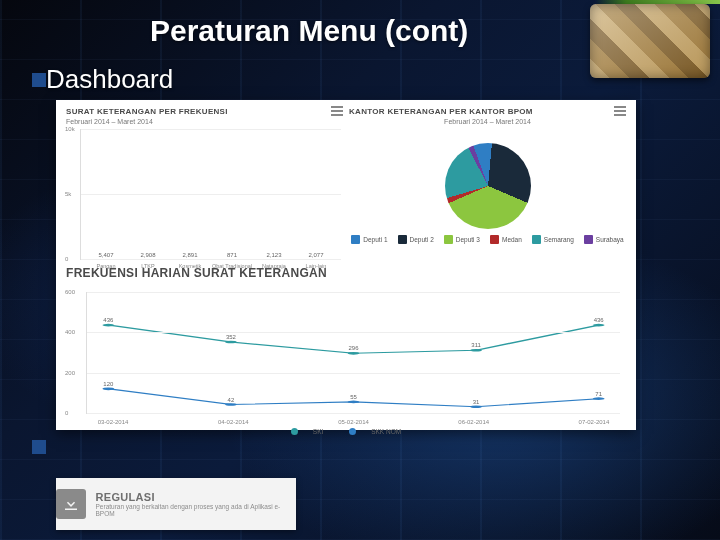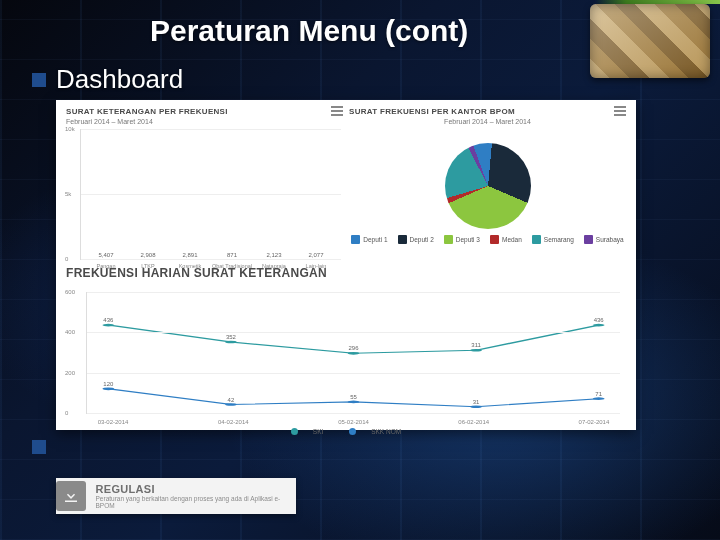--- a/index.html
+++ b/index.html
@@ -32,21 +32,21 @@
     position: absolute; top: 0; right: 0; width: 125px; height: 4px;
     background: linear-gradient(90deg, transparent, #3c7a1e 25%, #86c44a);
   }
   .title {
     position: absolute; top: 14px; left: 150px; width: 420px;
     font-size: 30px; font-weight: bold; color: #fff;
     text-shadow: 0 1px 3px rgba(0,0,0,0.6);
   }
   .bullet-row {
     position: absolute; left: 32px; right: 40px;
-    display: flex; align-items: center; gap: 10px;
+    display: flex; align-items: center; 
     font-size: 26px; color: #fff;
     text-shadow: 0 1px 3px rgba(0,0,0,0.6);
   }
   .bullet-row.b1 { top: 64px; }
   .bullet-row.b2 { top: 440px; }
   .square { width: 14px; height: 14px; background: #1f4c8d; flex: 0 0 14px; }
   .dash-panel {
     position: absolute; top: 100px; left: 56px; width: 580px; height: 330px;
     background: #fff; color: #333;
     box-shadow: 0 4px 12px rgba(0,0,0,0.5);
@@ -81,21 +81,21 @@
   .line-chart{position:relative;height:122px;border-left:1px solid #ddd;border-bottom:1px solid #ddd;margin-left:20px;margin-right:6px;}
   .line-chart .ytick{left:-22px;}
   .line-svg{position:absolute;inset:0;width:100%;height:100%;}
   .xticks{position:absolute;left:0;right:0;bottom:-12px;display:flex;justify-content:space-between;font-size:6px;color:#888;padding:0 2%;}
   .point-label{position:absolute;font-size:6px;color:#666;transform:translate(-50%,-140%);white-space:nowrap;}
   .line-legend{text-align:center;font-size:6.5px;color:#666;margin-top:14px;}
   .line-legend span{display:inline-flex;align-items:center;gap:3px;margin:0 6px;}
   .dot{width:7px;height:7px;border-radius:50%;}
   
   .reg-card{
-    position:absolute; top:478px; left:56px; width:240px; height:36px;
+    position:absolute; top:478px; left:56px; width:240px; height:52px;
     background:#f3f3f3; display:flex; align-items:center; gap:10px;
     padding:4px 0; box-shadow:0 2px 6px rgba(0,0,0,0.4);
   }
   .dl-icon{width:30px;height:30px;background:#8a8a8a;border-radius:3px;display:flex;align-items:center;justify-content:center;}
   .dl-icon svg{width:18px;height:18px;fill:#f3f3f3;}
   .reg-text .rt1{font-size:11px;font-weight:bold;color:#6f6f6f;letter-spacing:.3px;}
   .reg-text .rt2{font-size:6.5px;color:#8c8c8c;line-height:1.15;}
 </style>
 </head>
 <body>
@@ -166,21 +166,21 @@
               <div class="bar" style="height: 20.77%;">
                 <div class="bar-xlabel">Lain-lain</div>
               </div>
             </div>
           </div>
         </div>
     </div>
 
     <div class="card">
       <div class="card-title-row">
-        <span class="card-title">SURAT FREKUENSI PER KANTOR BPOM</span>
+        <span class="card-title">KANTOR KETERANGAN PER KANTOR BPOM</span>
         <span class="ham">
             <span></span>
             <span></span>
             <span></span>
           </span>
       </div>
       <div class="card-sub" style="text-align:center">Februari 2014 – Maret 2014</div>
       <div class="pie-area">
         <div class="pie" id="pie" style="background: conic-gradient(from -20deg, rgb(47, 126, 196) 0deg, rgb(47, 126, 196) 25.2deg, rgb(26, 42, 58) 25.2deg, rgb(26, 42, 58) 133.2deg, rgb(140, 198, 63) 133.2deg, rgb(140, 198, 63) 266.4deg, rgb(178, 42, 42) 266.4deg, rgb(178, 42, 42) 273.6deg, rgb(45, 155, 160) 273.6deg, rgb(45, 155, 160) 352.8deg, rgb(107, 63, 160) 352.8deg, rgb(107, 63, 160) 360deg);"></div>
         <div class="legend-pie" id="pie-legend">

